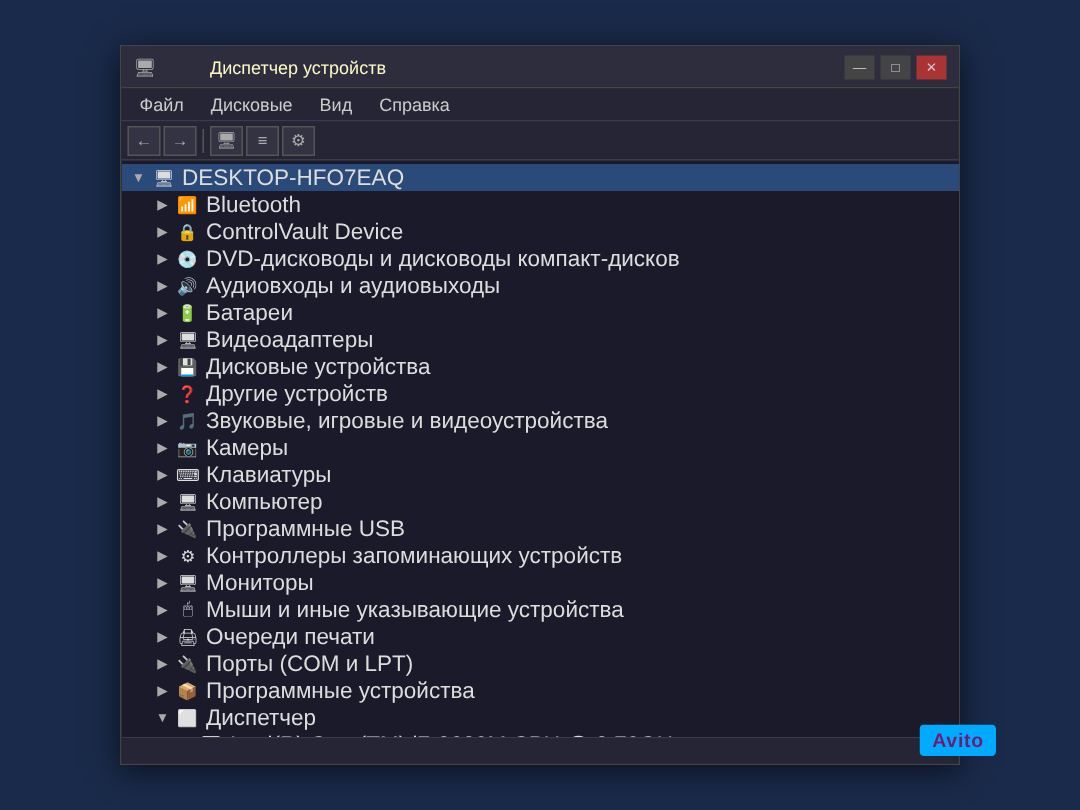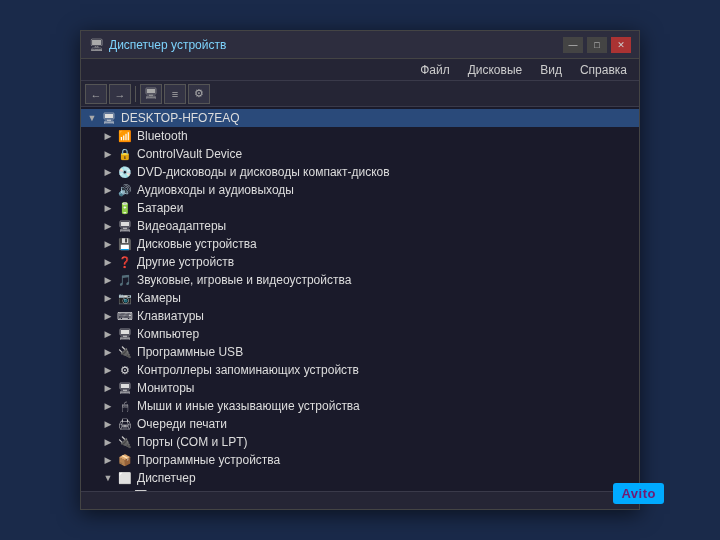--- a/index.html
+++ b/index.html
@@ -37,22 +37,23 @@
       align-items: center;
       gap: 6px;
     }
     .title-bar-icon {
       width: 14px;
       height: 14px;
       color: #aaa;
       font-size: 12px;
     }
     .title-bar-text {
-      color: #7dd3fc;
+      color: #fef9c3;
       font-size: 12px;
+      margin-left: 31px;
     }
     .title-bar-controls {
       display: flex;
       gap: 4px;
     }
     .tb-btn {
       width: 20px;
       height: 16px;
       background: #444;
       border: none;
@@ -64,21 +65,20 @@
       justify-content: center;
     }
     .menu-bar {
       background: #252535;
       height: 22px;
       display: flex;
       align-items: center;
       padding: 0 4px;
       border-bottom: 1px solid #3a3a4a;
       gap: 2px;
-      justify-content: flex-end;
     }
     .menu-item {
       color: #ccc;
       font-size: 12px;
       padding: 2px 8px;
       cursor: pointer;
     }
     .toolbar {
       background: #252535;
       height: 26px;
@@ -144,21 +144,21 @@
       width: 16px;
       height: 16px;
       margin-right: 4px;
       flex-shrink: 0;
       display: flex;
       align-items: center;
       justify-content: center;
       font-size: 11px;
     }
     .item-label {
-      font-size: 12px;
+      font-size: 15px;
     }
     
     .avito-badge {
       position: absolute;
       bottom: 6px;
       right: 6px;
       background: #00aaff;
       color: #701a75;
       font-size: 13px;
       font-weight: bold;

